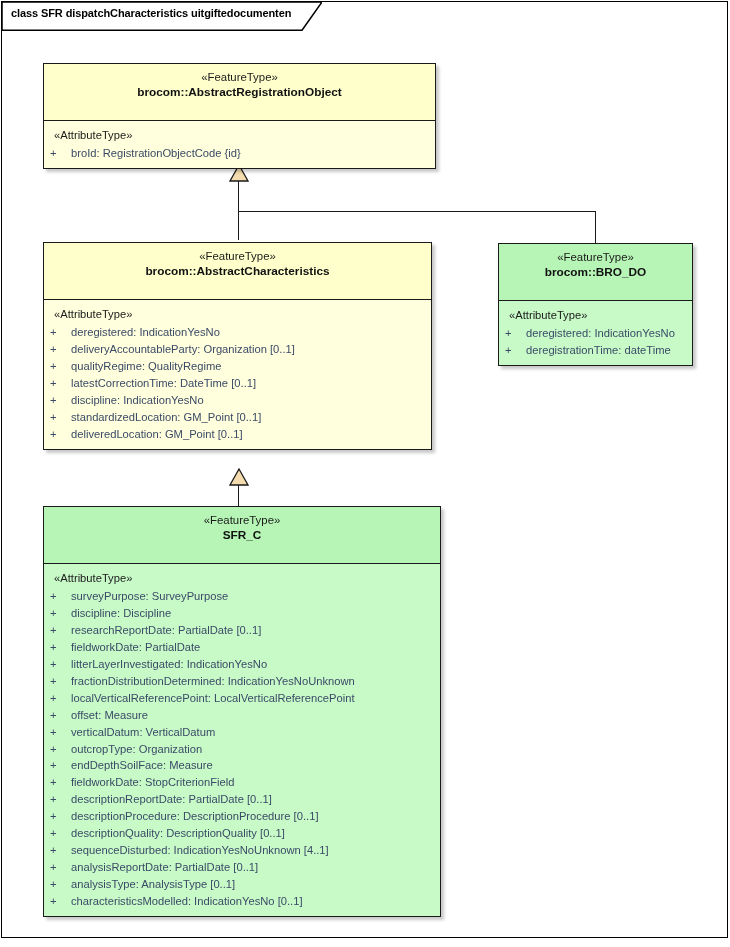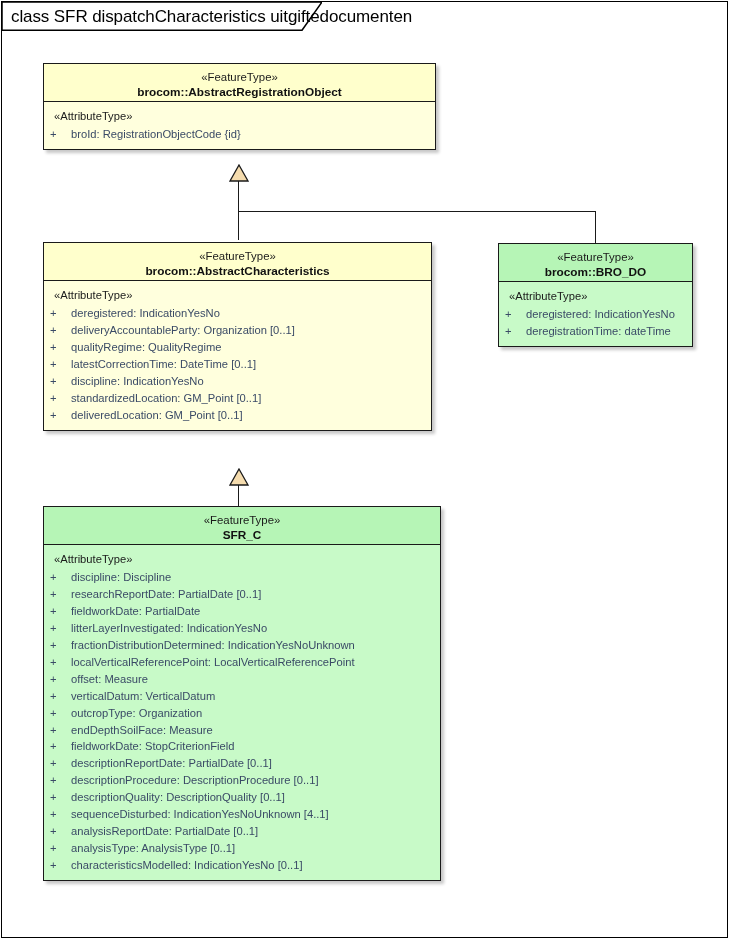--- a/index.html
+++ b/index.html
@@ -39,22 +39,22 @@
   }
   #diagram-title-tab .tab-shape {
     position: absolute;
     left: 0; top: 0;
     width: 320px; height: 29px;
   }
   #diagram-title-text {
     position: absolute;
     left: 9px;
     top: 5px;
-    font-size: 17px;
-    font-weight: normal;
+    font-size: 11px;
+    font-weight: bold;
     color: #000000;
     white-space: nowrap;
     letter-spacing: -0.1px;
   }
 
   
   .uml-class {
     position: absolute;
     box-sizing: border-box;
     border: 1.4px solid #1a1a1a;
@@ -62,21 +62,21 @@
     z-index: 3;
   }
   .uml-class.yellow { background: #ffffcc; }
   .uml-class.yellow .compartment { background: #ffffdd; }
   .uml-class.green  { background: #b6f5b6; }
   .uml-class.green .compartment { background: #c8fac8; }
 
   .class-header {
     text-align: center;
     padding-top: 6px;
-    padding-bottom: 0;
+    padding-bottom: 19px;
     border-bottom: 1.4px solid #1a1a1a;
     line-height: 1.32;
   }
   .stereotype {
     display: block;
     font-size: 11.4px;
     color: #1a1a1a;
   }
   .class-name {
     display: block;
@@ -195,20 +195,21 @@
     </div>
   </div>
 
   <div class="uml-class green" style="left:41px; top:504px; width:398px;">
     <div class="class-header">
       <span class="stereotype">«FeatureType»</span>
       <span class="class-name">SFR_C</span>
     </div>
     <div class="compartment">
       <div class="compartment-stereotype">«AttributeType»</div>
+      <div class="attr-row"><span class="attr-vis">+</span><span>surveyPurpose: SurveyPurpose</span></div>
       <div class="attr-row"><span class="attr-vis">+</span><span>discipline: Discipline</span></div>
       <div class="attr-row"><span class="attr-vis">+</span><span>researchReportDate: PartialDate [0..1]</span></div>
       <div class="attr-row"><span class="attr-vis">+</span><span>fieldworkDate: PartialDate</span></div>
       <div class="attr-row"><span class="attr-vis">+</span><span>litterLayerInvestigated: IndicationYesNo</span></div>
       <div class="attr-row"><span class="attr-vis">+</span><span>fractionDistributionDetermined: IndicationYesNoUnknown</span></div>
       <div class="attr-row"><span class="attr-vis">+</span><span>localVerticalReferencePoint: LocalVerticalReferencePoint</span></div>
       <div class="attr-row"><span class="attr-vis">+</span><span>offset: Measure</span></div>
       <div class="attr-row"><span class="attr-vis">+</span><span>verticalDatum: VerticalDatum</span></div>
       <div class="attr-row"><span class="attr-vis">+</span><span>outcropType: Organization</span></div>
       <div class="attr-row"><span class="attr-vis">+</span><span>endDepthSoilFace: Measure</span></div>

